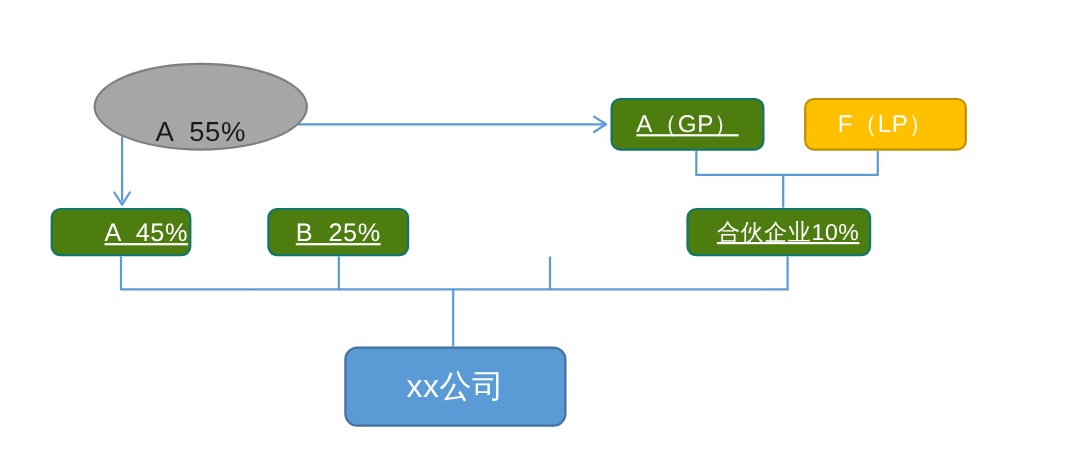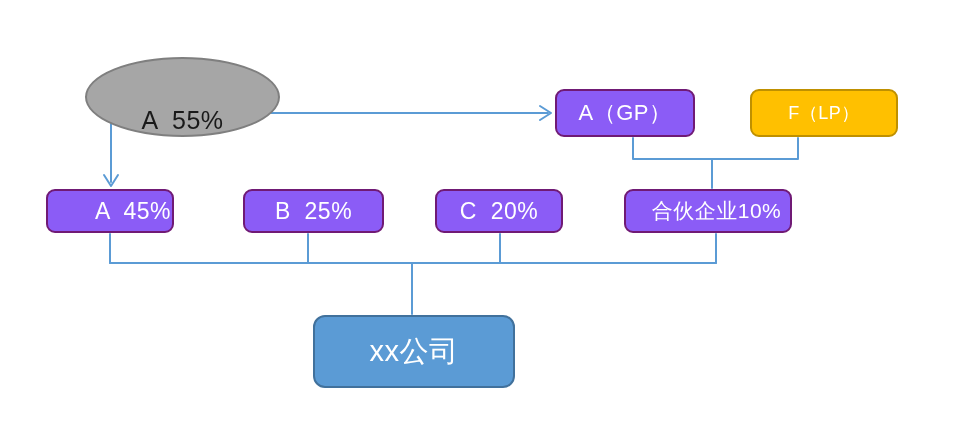--- a/index.html
+++ b/index.html
@@ -46,35 +46,36 @@
     border-radius: 50%;
     color: #1a1a1a;
     font-size: 25px;
     align-items: flex-end;
   }
   .box {
     border-radius: 9px;
     color: #ffffff;
   }
   .box.orange {
-    background: #8b5cf6;
-    border: 2px solid #701a75;
+    background: #4d7c0f;
+    border: 2px solid #0f766e;
+    text-decoration: underline;
   }
   .box.yellow {
     background: #ffc000;
     border: 2px solid #bf9000;
   }
   .box.blue {
     background: #5b9bd5;
     border: 2px solid #41719c;
   }
   .gp-box    { left: 555px; top: 89px;  width: 140px; height: 48px; font-size: 22px; }
-  .lp-box    { left: 750px; top: 89px;  width: 148px; height: 48px; font-size: 18px; }
+  .lp-box    { left: 731px; top: 89px;  width: 148px; height: 48px; font-size: 22px; }
   .a45-box   { left: 46px;  top: 189px; width: 128px; height: 44px; font-size: 23px; padding-left: 46px; }
-  .b25-box   { left: 243px; top: 189px; width: 141px; height: 44px; font-size: 23px; justify-content: center; }
+  .b25-box   { left: 243px; top: 189px; width: 129px; height: 44px; font-size: 23px; justify-content: center; }
   .c20-box   { left: 435px; top: 189px; width: 128px; height: 44px; font-size: 23px; }
   .part-box  { left: 624px; top: 189px; width: 168px; height: 44px; font-size: 21px; letter-spacing: 0; padding-left: 17px; }
   .company-box { left: 313px; top: 315px; width: 202px; height: 73px; font-size: 29px; border-radius: 12px; }
 </style>
 </head>
 <body>
 
 <div class="canvas">
 
   <svg class="connector-layer" width="969" height="421" viewBox="0 0 969 421" fill="none" stroke="#5b9bd5" stroke-width="2" stroke-linecap="round" stroke-linejoin="round">
@@ -117,23 +118,20 @@
   </div>
 
   <div class="node box orange a45-box">
     <span class="node-label">A  45%</span>
   </div>
 
   <div class="node box orange b25-box">
     <span class="node-label">B  25%</span>
   </div>
 
-  <div class="node box orange c20-box">
-    <span class="node-label">C  20%</span>
-  </div>
 
   <div class="node box orange part-box">
     <span class="node-label">合伙企业10%</span>
   </div>
 
   <div class="node box blue company-box">
     <span class="node-label">xx公司</span>
   </div>
 
 </div>

